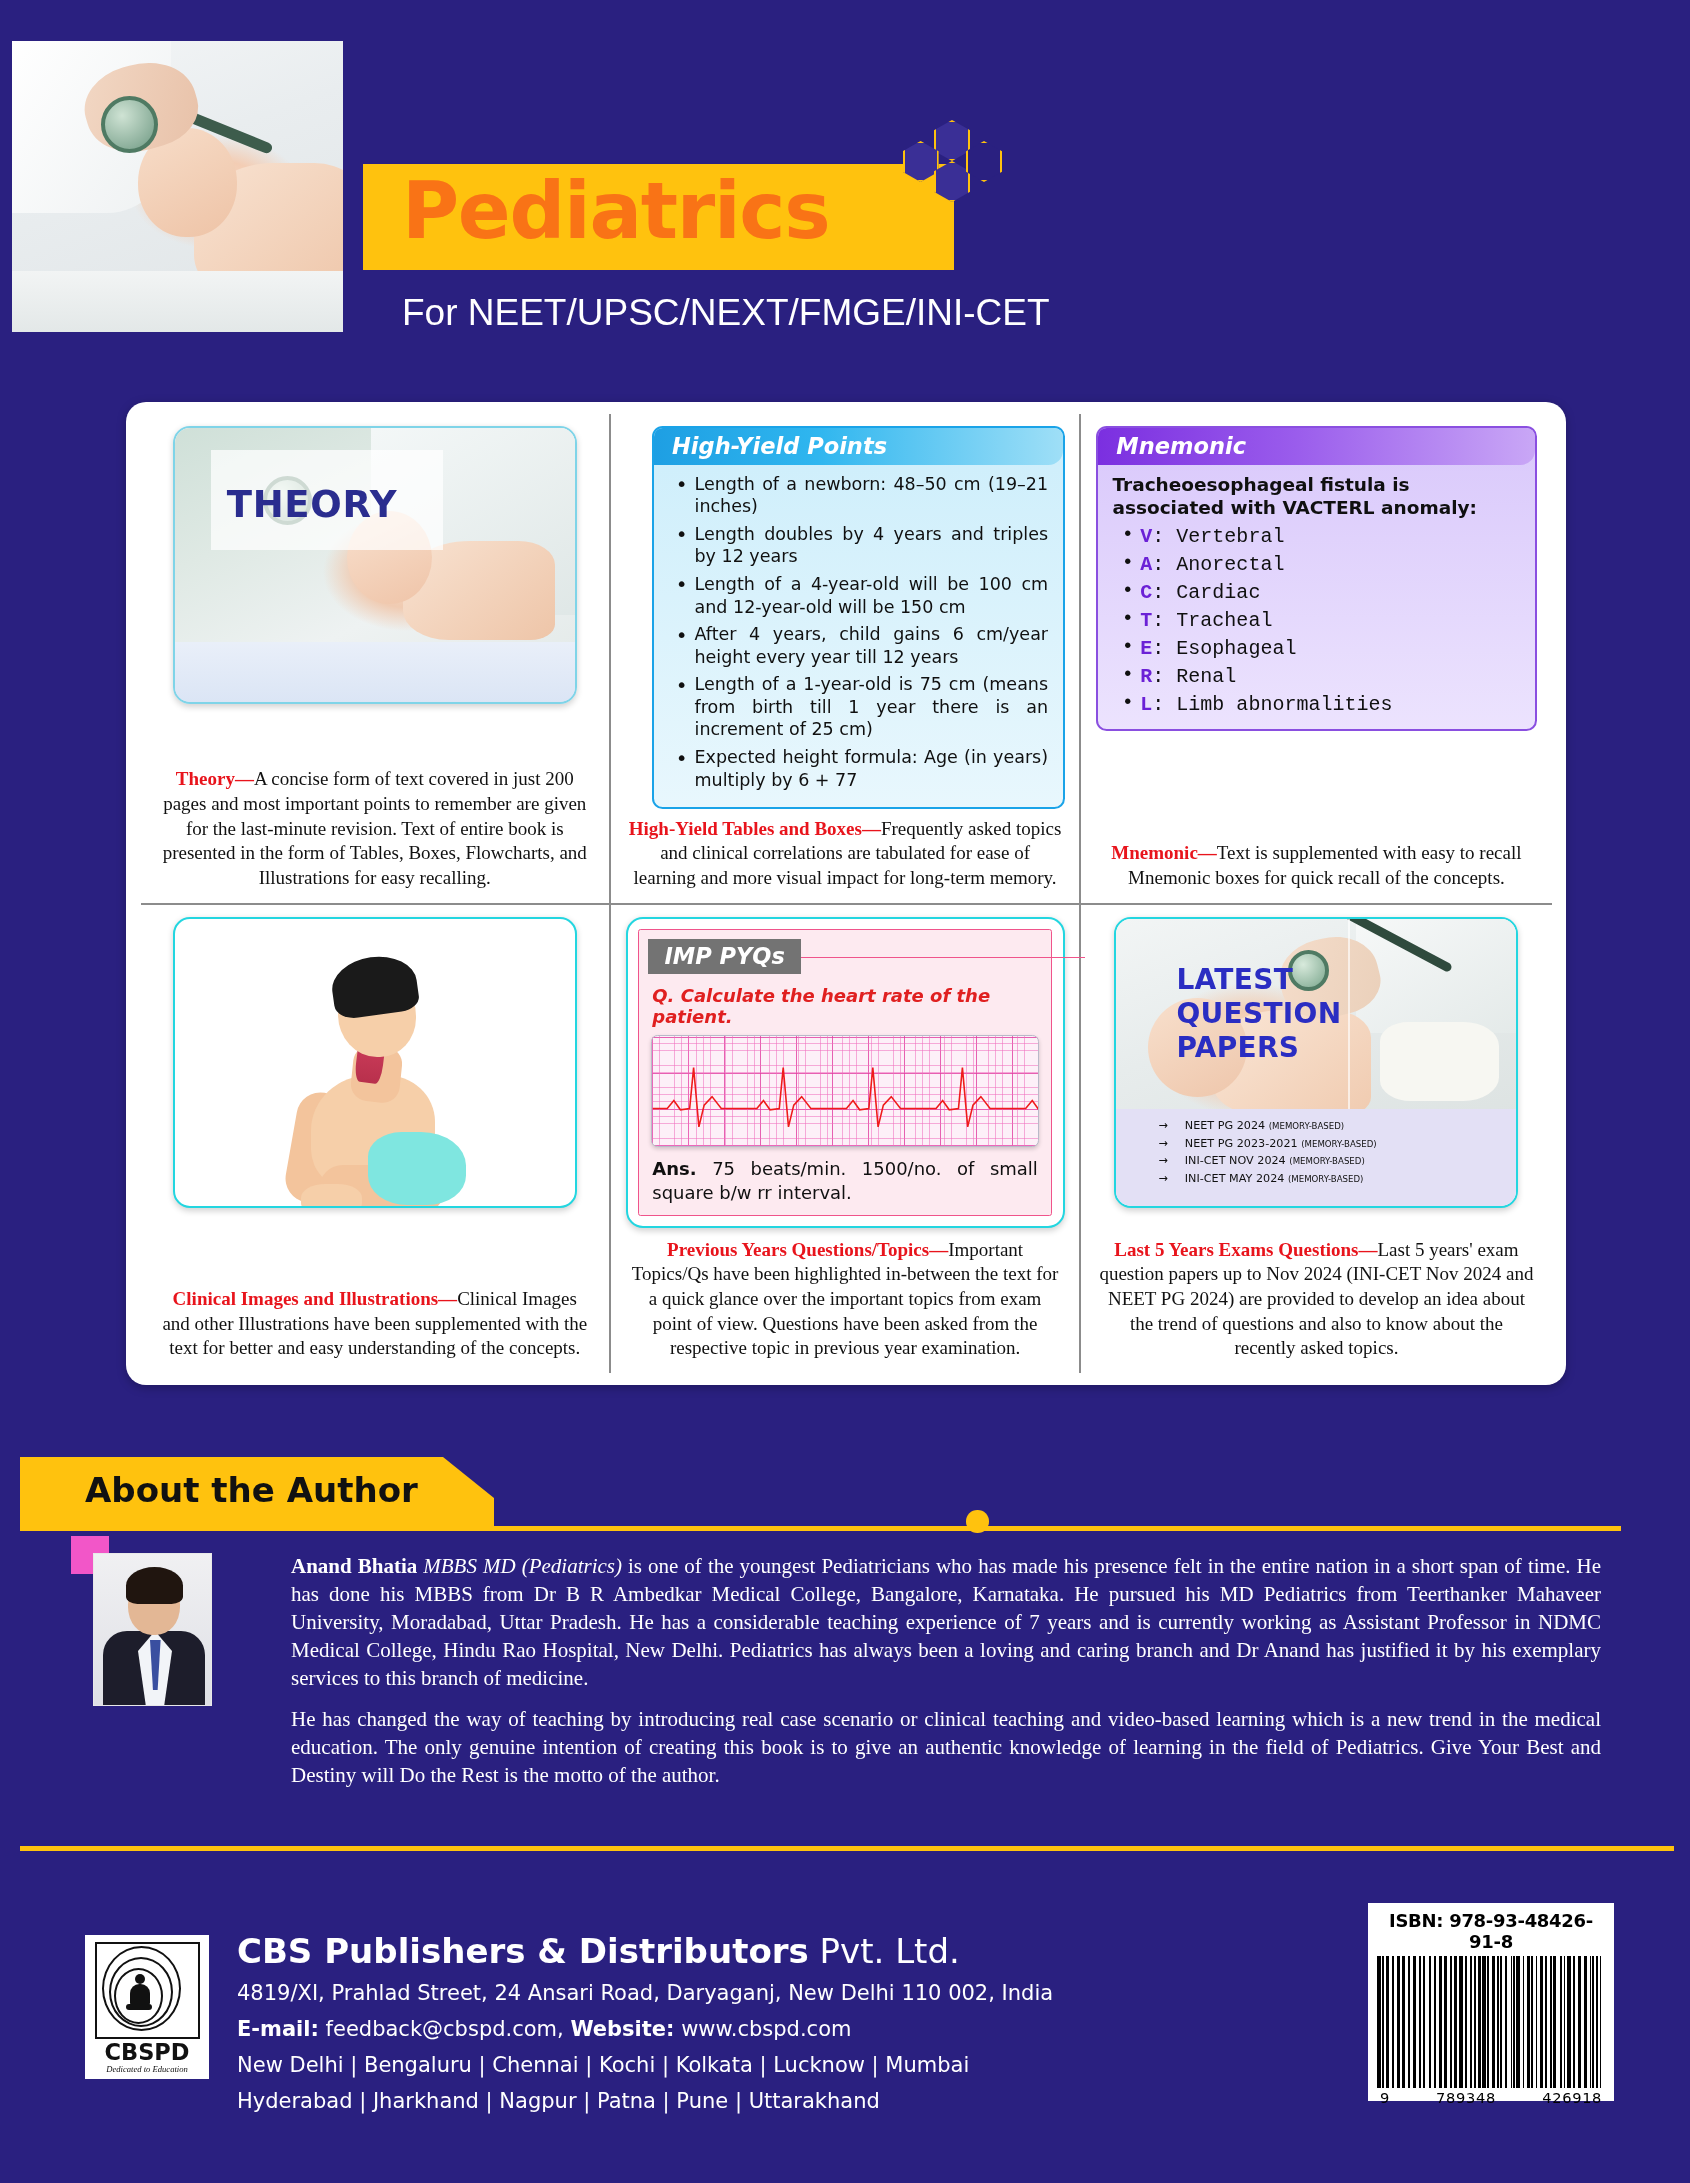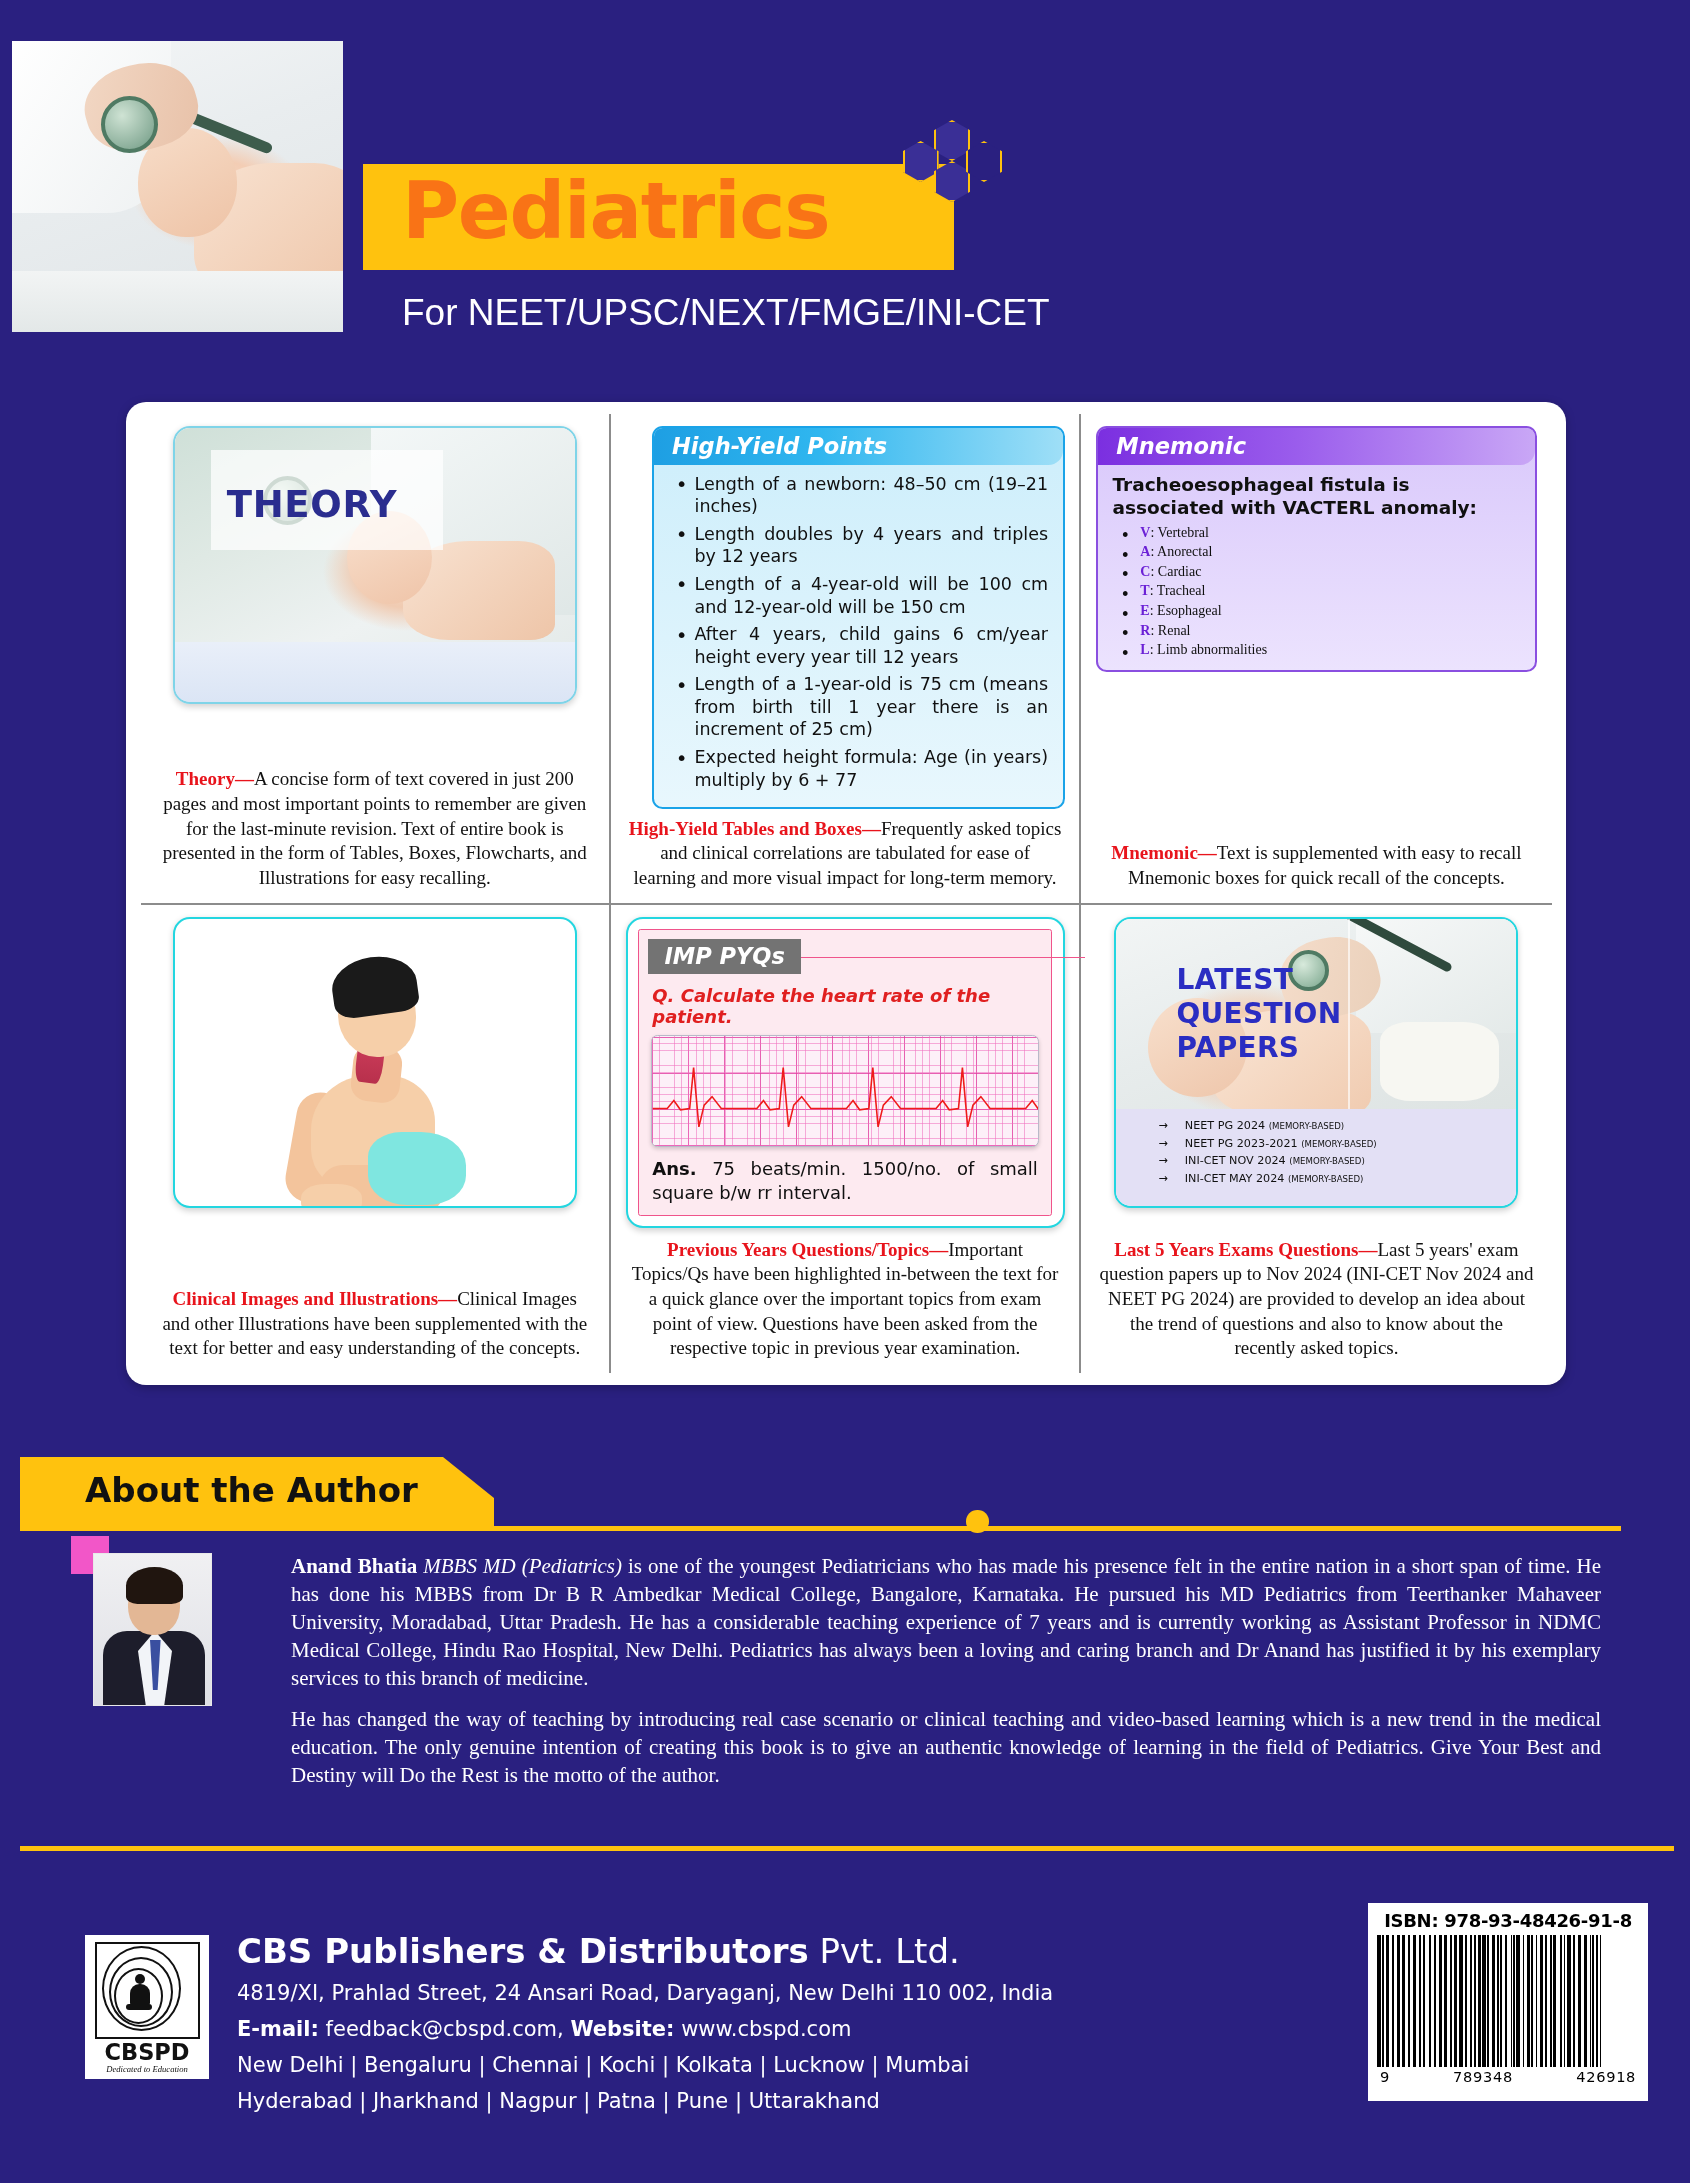--- a/index.html
+++ b/index.html
@@ -230,21 +230,21 @@
     padding: 4.6px 0 6px 18.5px; border-radius: 0 0 14.6px 0;
   }
   .mn-lead {
     font-family: "DejaVu Sans", sans-serif; font-weight: bold;
     font-size: 18.5px; line-height: 1.28; color: #101010;
     margin: 8px 14.6px 2.6px 14.6px;
   }
   ul.mn-list { list-style: none; margin: 1.3px 14.6px 0 20px; }
   ul.mn-list li {
     position: relative; padding-left: 22.5px;
-    font-family: Liberation Serif, serif; font-size: 14px;
+    font-family: Liberation Mono, monospace; font-size: 20px;
     line-height: 1.40; color: #101010;
   }
   ul.mn-list li::before {
     content: "\2022"; position: absolute; left: 4px; top: -1.3px;
     font-size: 20px; color: #101010;
   }
   ul.mn-list li i { font-style: normal; color: #6b21d6; font-weight: bold; }
 
   
   .clin-card {
@@ -447,21 +447,21 @@
   .pub-c1 {
     position: absolute; left: 237px; top: 2053px;
     font-family: "DejaVu Sans", sans-serif; font-size: 21px; color:#fff;
   }
   .pub-c2 {
     position: absolute; left: 237px; top: 2089px;
     font-family: "DejaVu Sans", sans-serif; font-size: 21px; color:#fff;
   }
 
   .isbn-box {
-    position: absolute; left: 1368px; top: 1903px; width: 280px; height: 198px;
+    position: absolute; left: 1368px; top: 1903px; width: 246px; height: 198px;
     background: #ffffff; padding: 6.6px 9.3px;
   }
   .isbn-text {
     font-family: "DejaVu Sans", sans-serif; font-weight: bold; font-size: 18px;
     color: #000; text-align: center; letter-spacing: -0.3px;
   }
   .barcode { margin-top: 4px; height: 132px; display: flex; align-items: flex-end; gap: 0; }
   .barcode i { display: block; background: #000; height: 100%; }
   .isbn-digits {
     font-family: "DejaVu Sans", sans-serif; font-size: 14.6px; color: #000;

